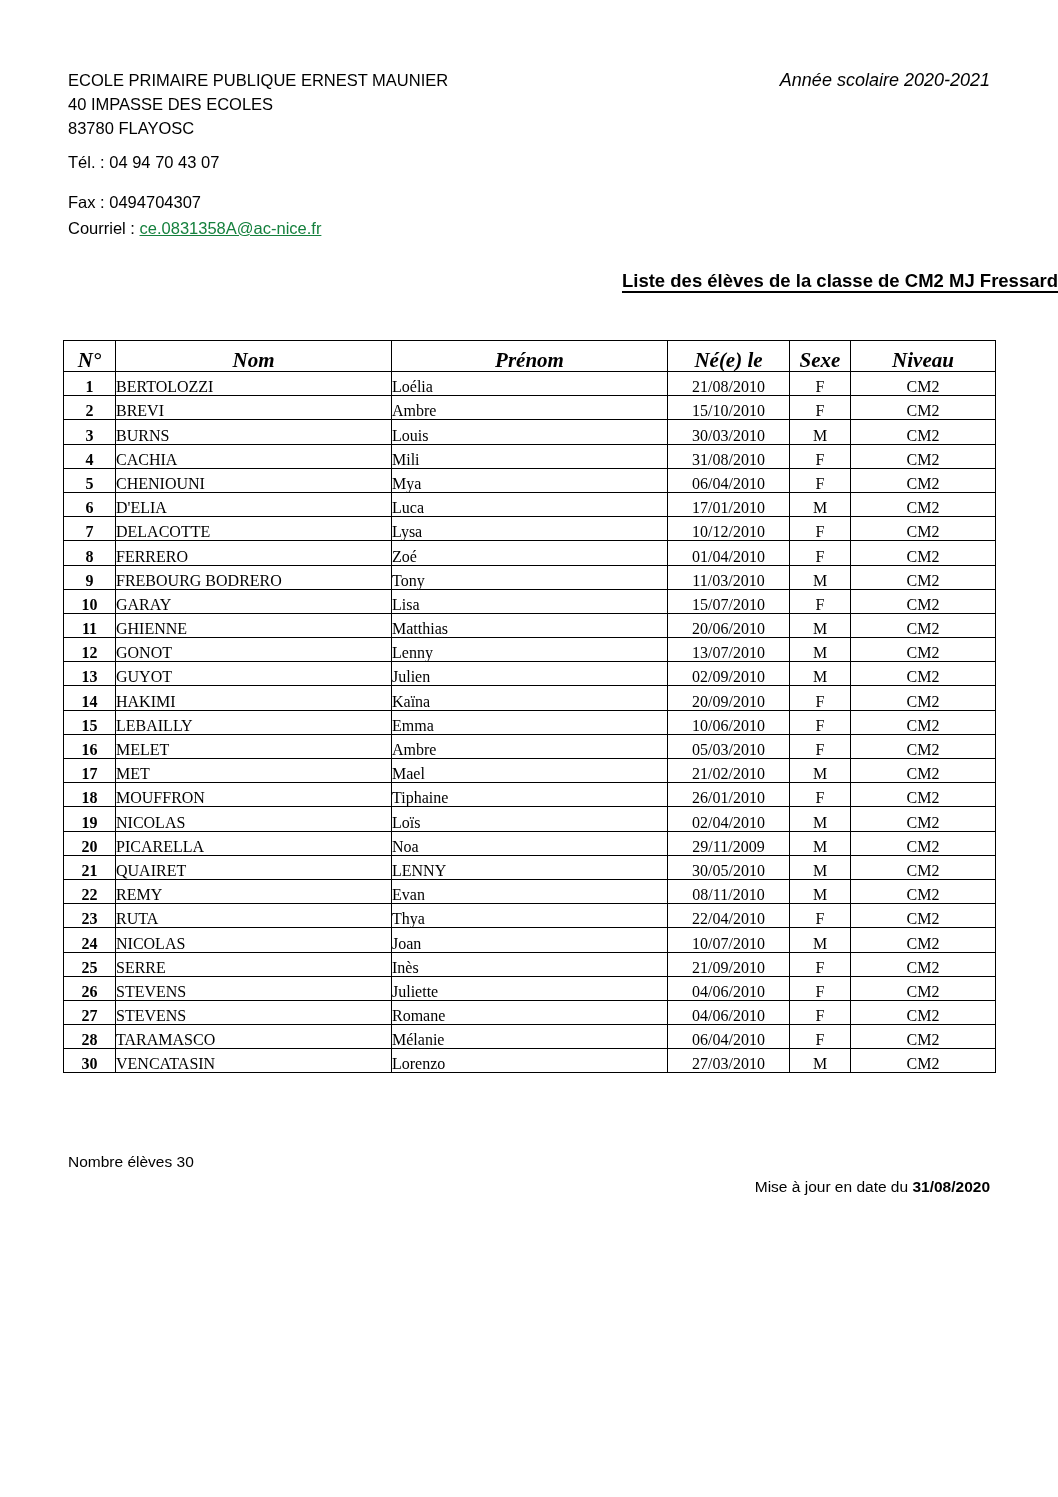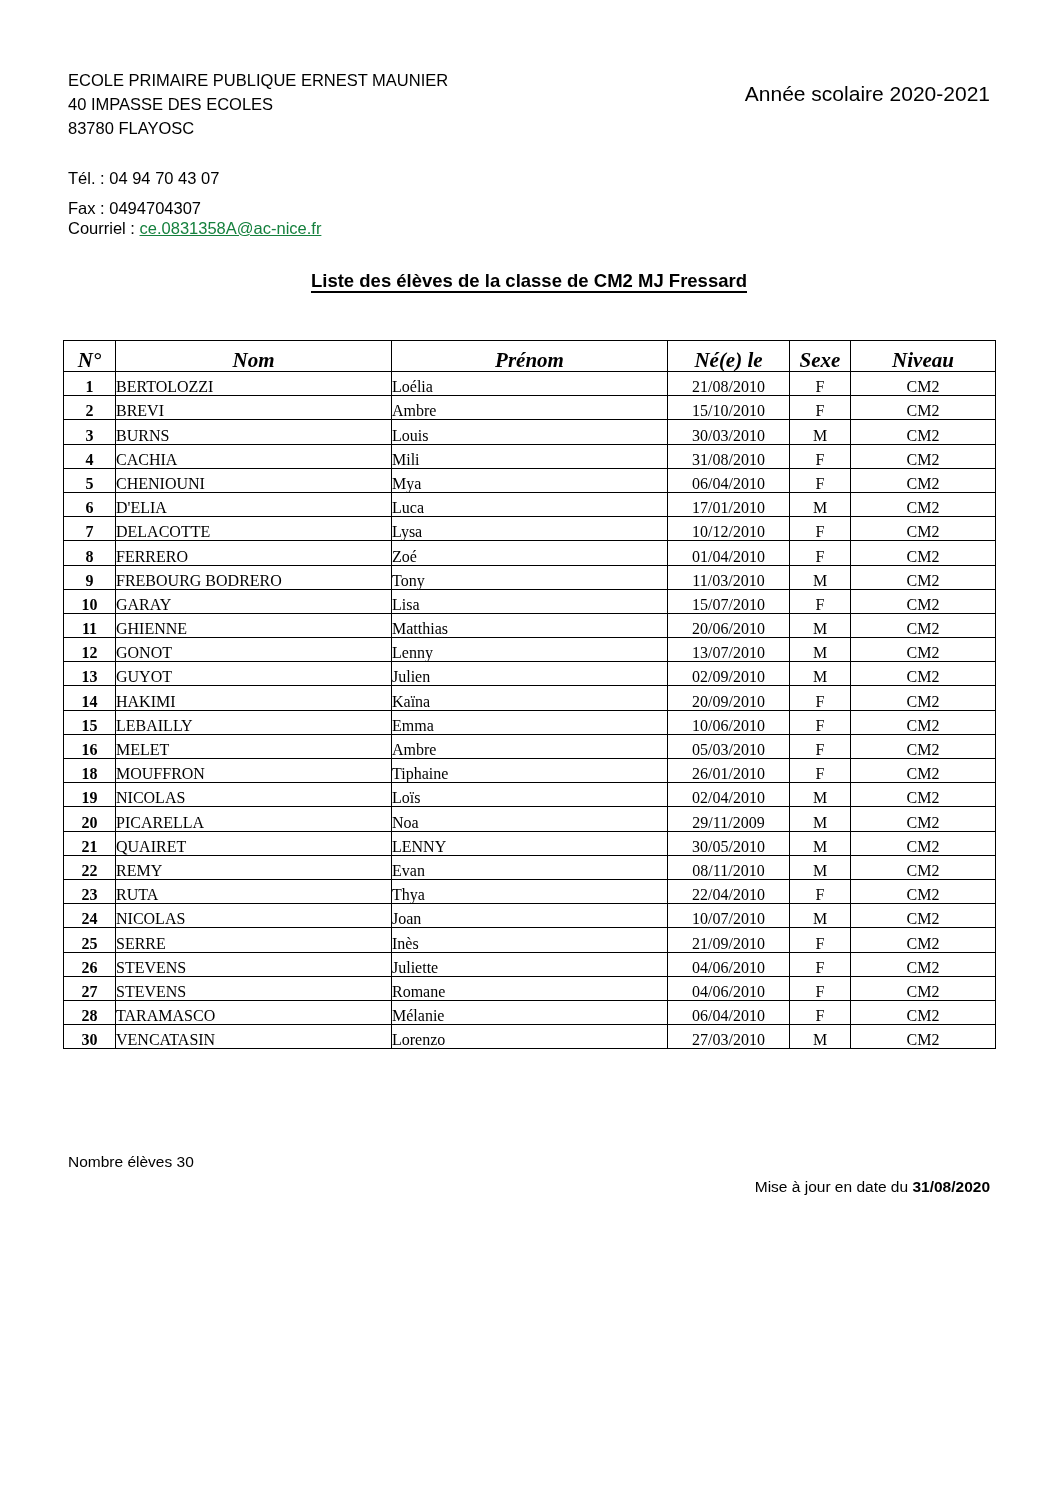--- a/index.html
+++ b/index.html
@@ -1,42 +1,42 @@
 <!DOCTYPE html>
 <html><head>
   <meta charset="utf-8">
   <style>
     html, body { margin: 0; padding: 0; background: #ffffff; }
     body { width: 1058px; height: 1497px; position: relative; overflow: hidden; color: #000; }
     .sans { font-family: "Liberation Sans", sans-serif; }
     .hdr-line { position: absolute; left: 68px; font-size: 16.5px; line-height: 20px; }
-    .year { position: absolute; right: 68px; top: 82px; font-size: 21px; }
+    .year { position: absolute; right: 68px; top: 70px; font-size: 18px; font-style: italic; }
     .email { color: #15803d; text-decoration: underline; }
-    .title { position: absolute; left: 0; width: 1058px; top: 270px; text-align: center; font-size: 18.5px; font-weight: bold; }
+    .title { position: absolute; left: 0; width: 1058px; top: 270px; text-align: right; font-size: 18.5px; font-weight: bold; }
     .title span { text-decoration: underline; text-underline-offset: 4px; text-decoration-thickness: 2px; }
     table.roster { position: absolute; left: 63px; top: 340px; border-collapse: collapse; width: 932px; table-layout: fixed; }
     table.roster th, table.roster td { border: 1.6px solid #000; padding: 0; }
     table.roster th { height: 30px; font-family: "Liberation Serif", serif; font-style: italic; font-weight: bold; font-size: 21px; text-align: center; vertical-align: bottom; line-height: 22px; }
     table.roster td { height: 23.2px; font-family: "Liberation Serif", serif; font-size: 16px; line-height: 16px; vertical-align: bottom; padding-bottom: 0; }
     td.c { text-align: center; }
     td.l { text-align: left; padding-left: 3px; margin-top: 16px; }
     td.num { font-weight: bold; }
     .footer-left { position: absolute; left: 68px; top: 1153px; font-size: 15.5px; }
     .footer-right { position: absolute; right: 68px; top: 1178px; font-size: 15.5px; }
     .footer-right b { font-weight: bold; }
   </style>
 </head>
 <body>
 
 <div>
   <div class="hdr-line sans" style="top:70px">ECOLE PRIMAIRE PUBLIQUE ERNEST MAUNIER</div>
   <div class="hdr-line sans" style="top:94px">40 IMPASSE DES ECOLES</div>
   <div class="hdr-line sans" style="top:118px">83780 FLAYOSC</div>
-  <div class="hdr-line sans" style="top:168px">Tél. : 04 94 70 43 07</div>
-  <div class="hdr-line sans" style="top:198px">Fax : 0494704307</div>
+  <div class="hdr-line sans" style="top:152px">Tél. : 04 94 70 43 07</div>
+  <div class="hdr-line sans" style="top:192px">Fax : 0494704307</div>
   <div class="hdr-line sans" style="top:218px">
     <span>Courriel : </span><a class="email">ce.0831358A@ac-nice.fr</a>
   </div>
 </div>
 
 <div class="year sans">Année scolaire 2020-2021</div>
 
 <div class="title sans">
   <span>Liste des élèves de la classe de CM2 MJ Fressard</span>
 </div>
@@ -183,20 +183,28 @@
       </tr>
       <tr>
         <td class="c num">16</td>
         <td class="l">MELET</td>
         <td class="l">Ambre</td>
         <td class="c">05/03/2010</td>
         <td class="c">F</td>
         <td class="c">CM2</td>
       </tr>
       <tr>
+        <td class="c num">17</td>
+        <td class="l">MET</td>
+        <td class="l">Mael</td>
+        <td class="c">21/02/2010</td>
+        <td class="c">M</td>
+        <td class="c">CM2</td>
+      </tr>
+      <tr>
         <td class="c num">18</td>
         <td class="l">MOUFFRON</td>
         <td class="l">Tiphaine</td>
         <td class="c">26/01/2010</td>
         <td class="c">F</td>
         <td class="c">CM2</td>
       </tr>
       <tr>
         <td class="c num">19</td>
         <td class="l">NICOLAS</td>

